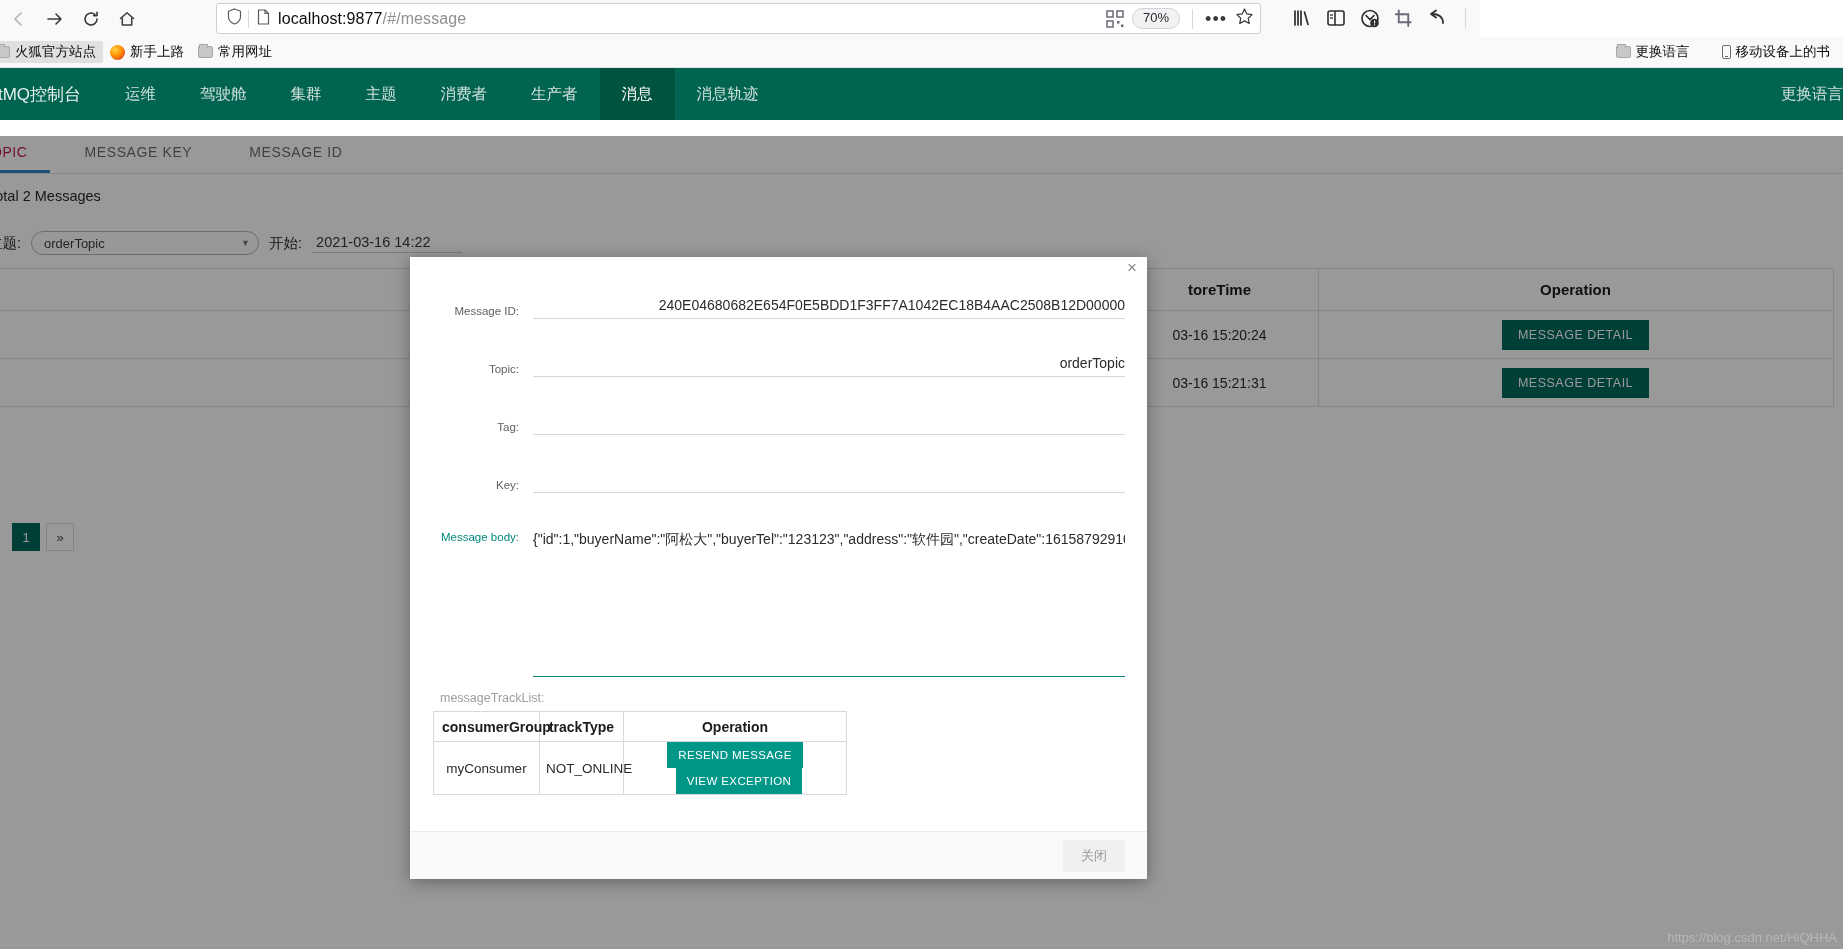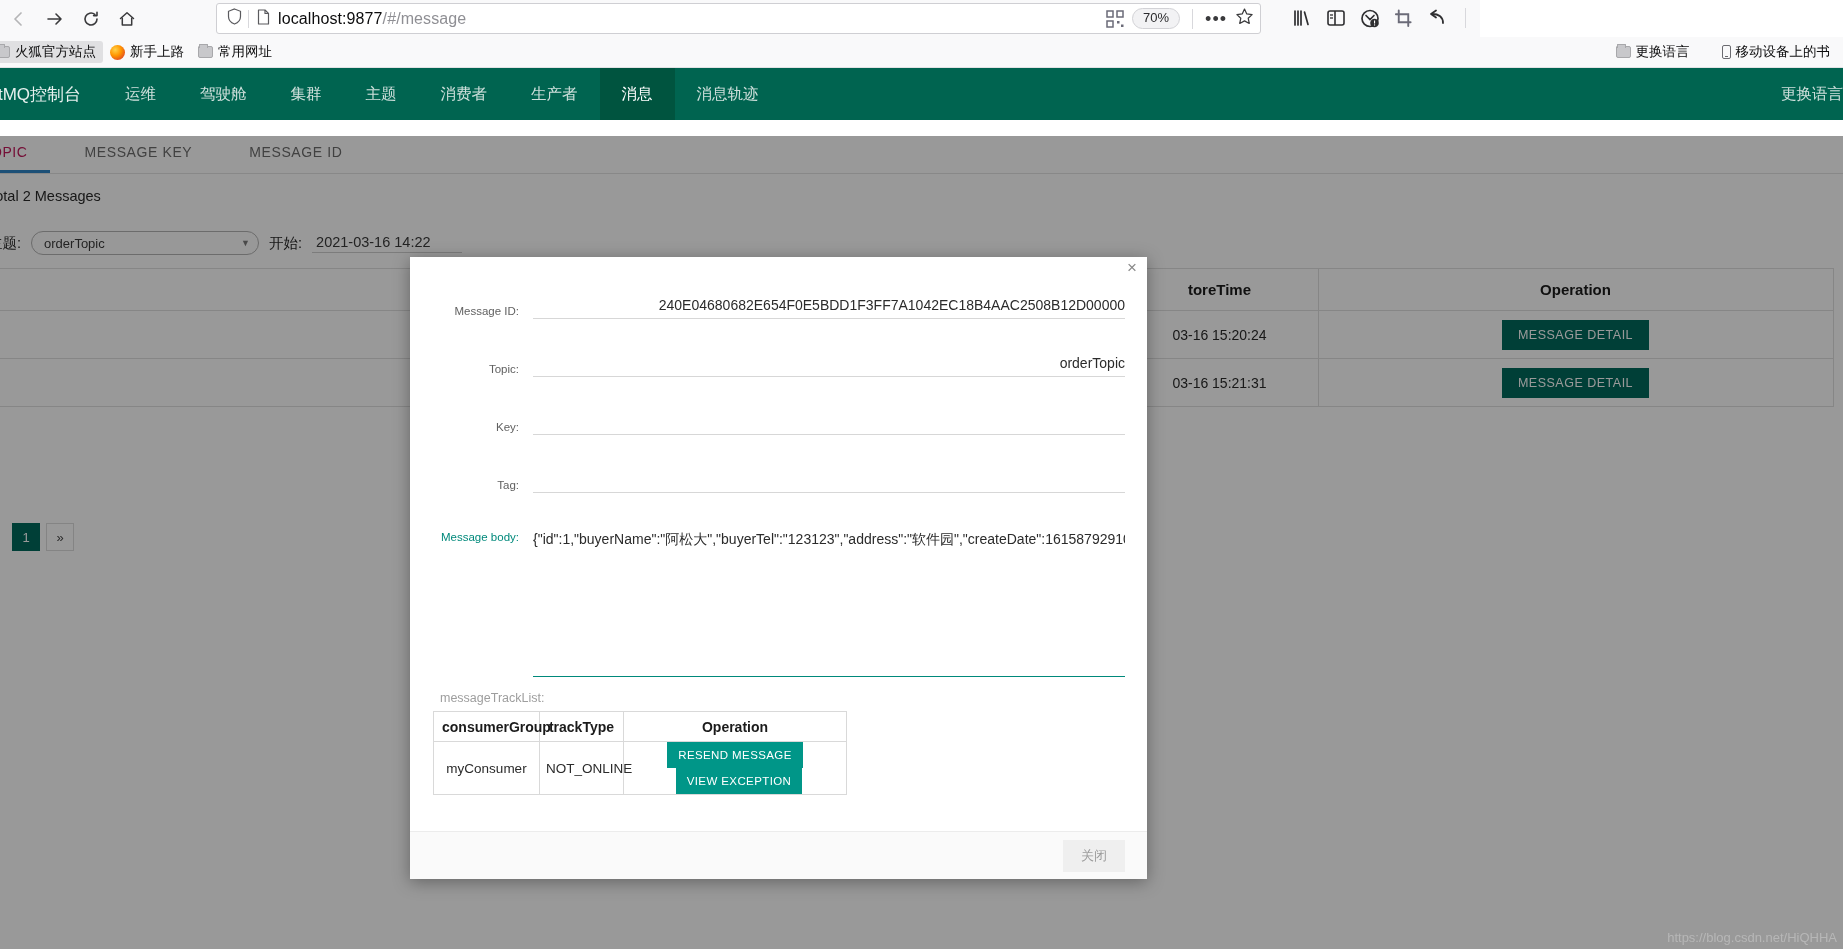--- a/index.html
+++ b/index.html
@@ -424,26 +424,26 @@
         <div class="flabel">Message ID:</div>
         <div class="fvalue">240E04680682E654F0E5BDD1F3FF7A1042EC18B4AAC2508B12D00000</div>
       </div>
 
       <div class="frow">
         <div class="flabel">Topic:</div>
         <div class="fvalue">orderTopic</div>
       </div>
 
       <div class="frow">
-        <div class="flabel">Key:</div>
+        <div class="flabel">Tag:</div>
         <div class="fvalue"></div>
       </div>
 
       <div class="frow">
-        <div class="flabel">Tag:</div>
+        <div class="flabel">Key:</div>
         <div class="fvalue"></div>
       </div>
 
 
       <div class="frow body-row" style="margin-bottom:14px;">
         <div class="flabel teal" style="padding-top:2px;">Message body:</div>
         <div class="fvalue body-area">{"id":1,"buyerName":"阿松大","buyerTel":"123123","address":"软件园","createDate":1615879291002}</div>
       </div>
 
       <div class="tracklabel">messageTrackList:</div>

